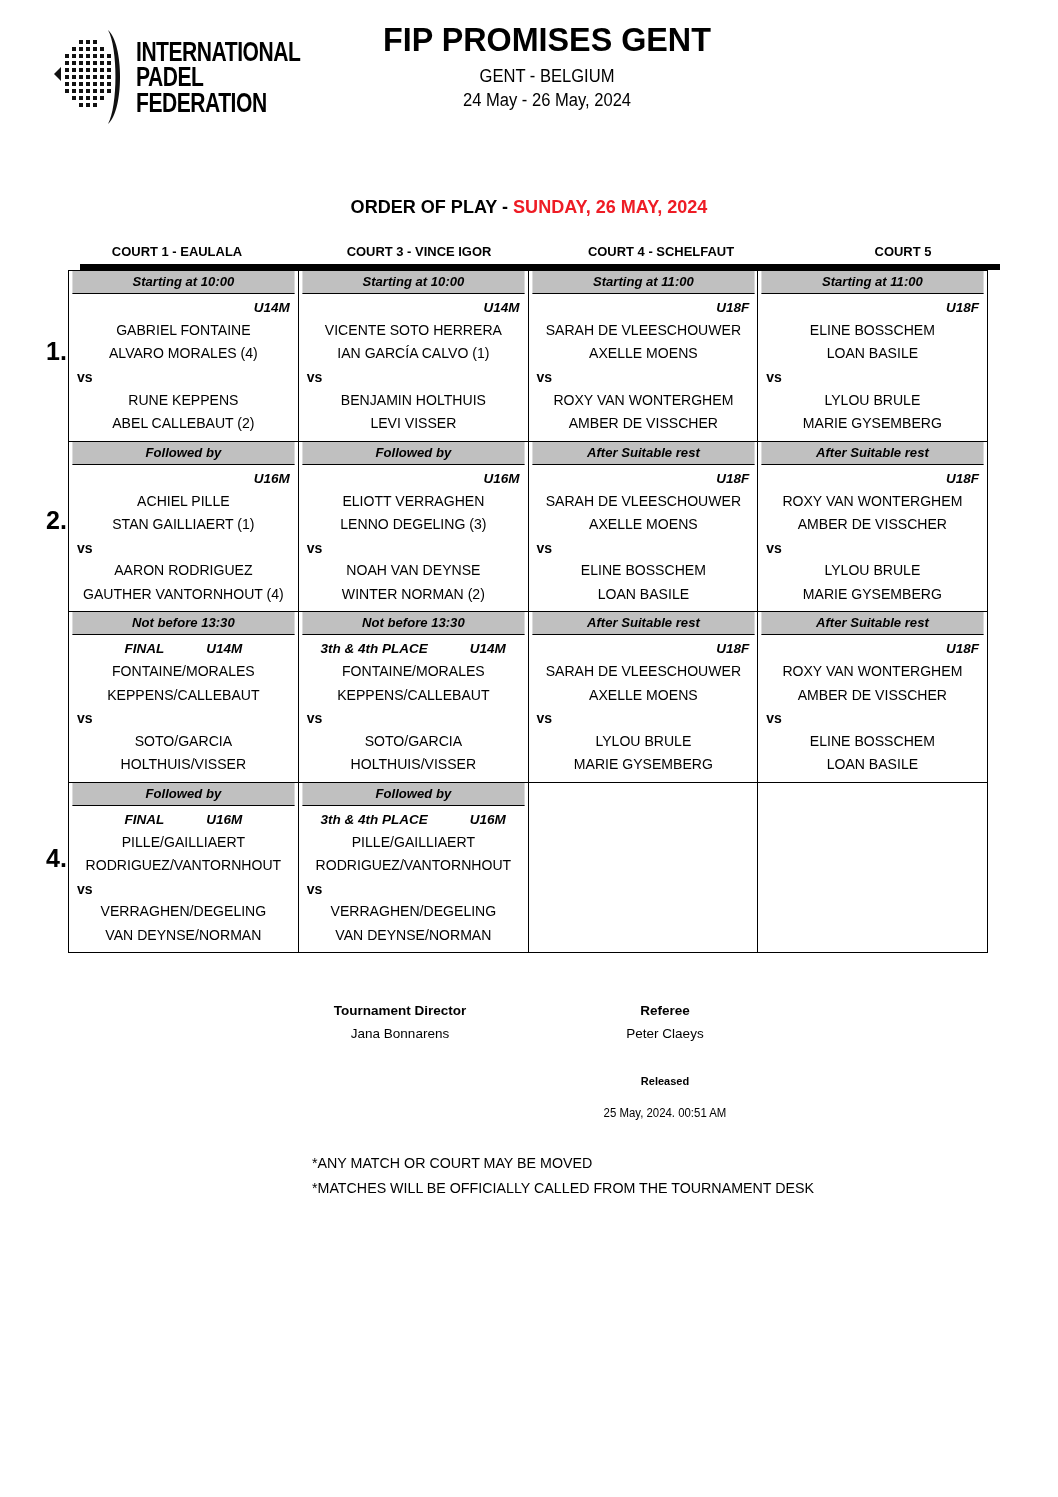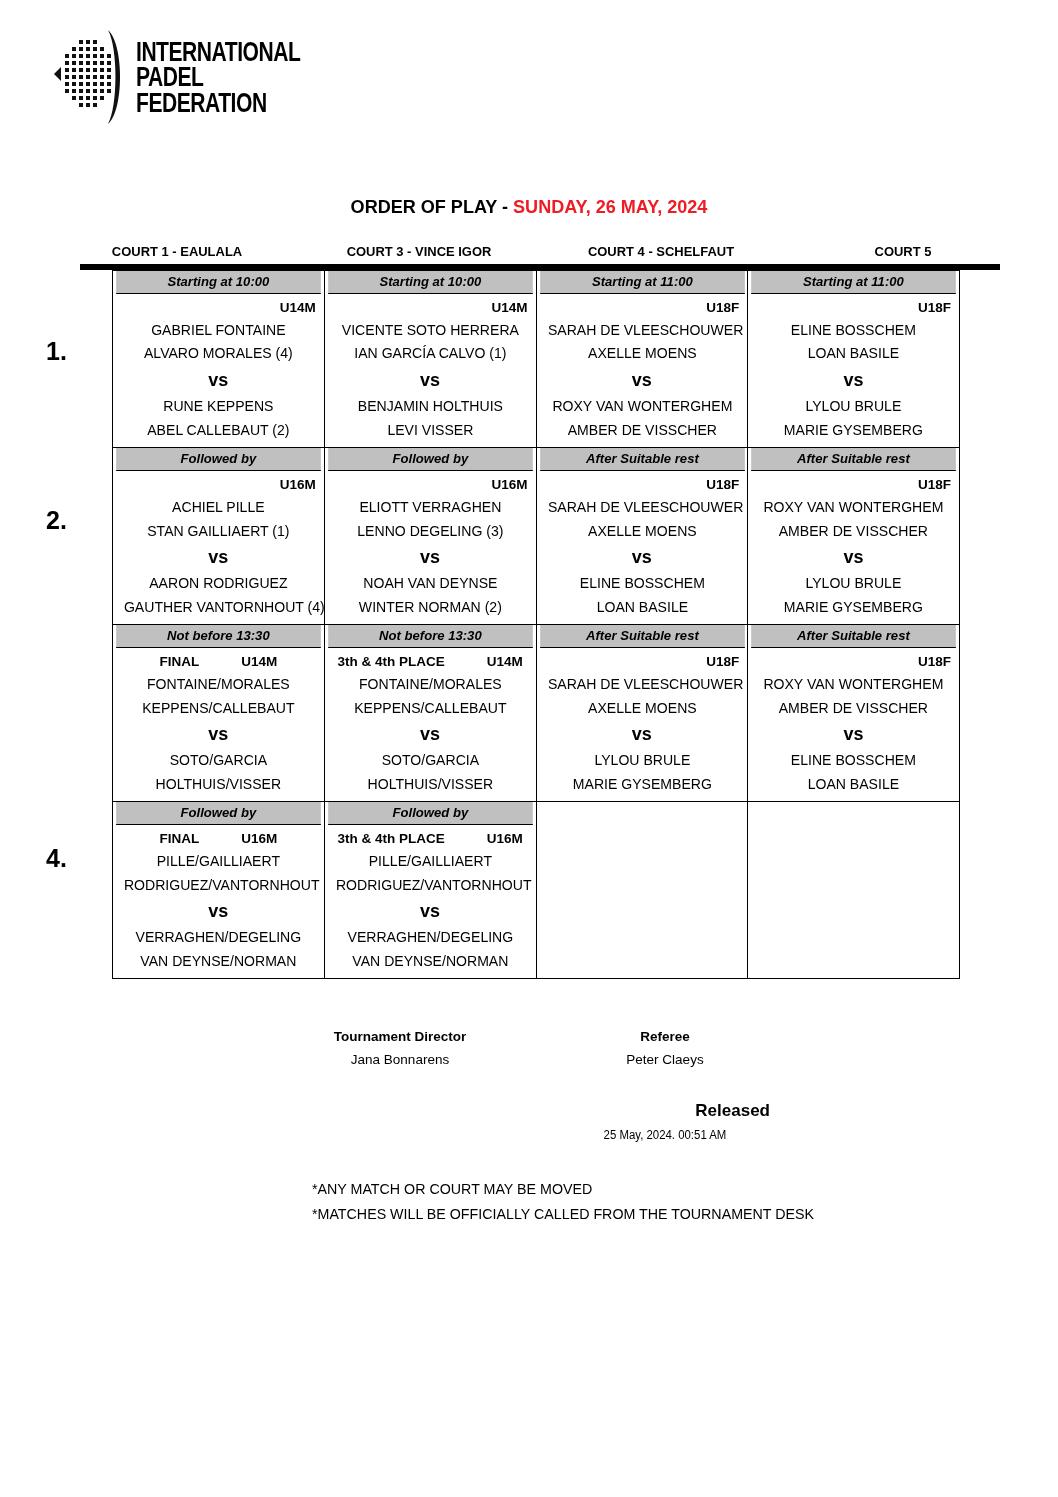--- a/index.html
+++ b/index.html
@@ -101,22 +101,22 @@
   }
 
   .topbar {
     width: 920px;
     margin-left: 80px;
     height: 6px;
     background: #000000;
   }
 
   table.sched {
-    width: 848px;
-    margin-left: 112px;
+    width: 920px;
+    margin-left: 68px;
     border-collapse: collapse;
     table-layout: fixed;
   }
   table.sched td {
     border: 1.5px solid #000000;
     vertical-align: top;
     padding: 0;
     width: 25%;
   }
   td.empty-cell {
@@ -136,37 +136,37 @@
     padding: 3px 8px 5px 8px;
   }
   .cat-row {
     display: flex;
     justify-content: flex-end;
     align-items: flex-start;
     font-size: 13.5px;
     font-weight: bold;
     line-height: 1.62;
     height: 22px;
+    font-style: italic;
   }
   .cat-row.has-stage {
     justify-content: center;
     gap: 42px;
   }
   .stage-label { font-weight: bold; }
   .cat-label { font-weight: bold; }
   .pl {
     text-align: center;
     font-size: 14.5px;
     line-height: 1.62;
     white-space: nowrap;
     transform: scaleX(0.97);
   }
   .vs {
-    text-align: center;
-    font-size: 18px;
+    font-size: 14px;
     font-weight: bold;
     line-height: 1.62;
   }
 
   .rownum {
     position: absolute;
     left: 46px;
     font-size: 25px;
     font-weight: bold;
     color: #000000;
@@ -196,24 +196,23 @@
     margin-top: 12px;
     height: 50px;
   }
   .released .rel-box {
     position: absolute;
     left: 560px;
     width: 210px;
     text-align: center;
   }
   .released .rel-lab {
-    font-size: 17px;
-    font-weight: bold;
-    margin-bottom: 7px;
-    text-align: right;
+    font-size: 11px;
+    font-weight: bold;
+    margin-bottom: 19px;
   }
   .released .rel-val {
     font-size: 12px;
     transform: scaleX(0.95);
   }
 
   .notes {
     margin-top: 26px;
     margin-left: 312px;
     font-size: 15px;
@@ -299,20 +298,25 @@
         </g>
       </svg>
     </div>
     <div class="logo-words">
       <div>INTERNATIONAL</div>
       <div>PADEL</div>
       <div>FEDERATION</div>
     </div>
   </div>
 
+  <div class="title-block">
+    <div class="main-title">FIP PROMISES GENT</div>
+    <div class="sub-line">GENT - BELGIUM</div>
+    <div class="sub-line">24 May - 26 May, 2024</div>
+  </div>
 </div>
 
 <div class="oop-title">
   <span>ORDER OF PLAY - </span><span class="red">SUNDAY, 26 MAY, 2024</span>
 </div>
 
 <div class="sched-wrap">
 
   <div class="court-heads">
     <div class="ch">COURT 1 - EAULALA</div>

